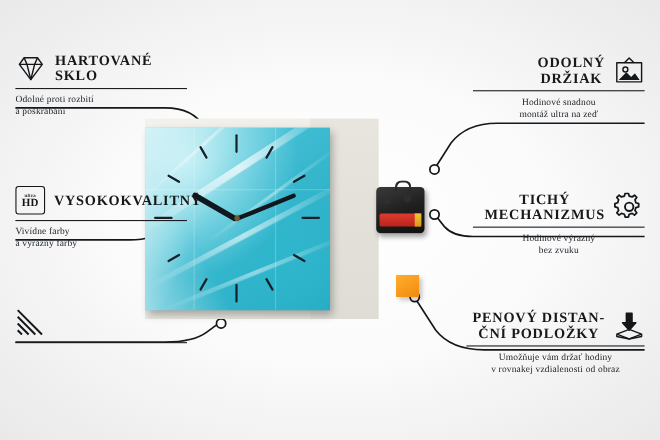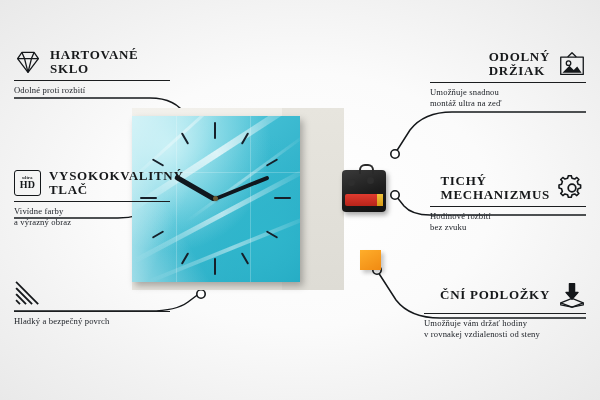--- a/index.html
+++ b/index.html
@@ -59,21 +59,21 @@
   .mech .batt:after{content:"";position:absolute;right:0;top:0;width:6px;height:12px;
     background:linear-gradient(180deg,#f0c23a,#d79a16);}
   .mech .dot{position:absolute;width:7px;height:7px;border-radius:50%;background:#2e2e2e;}
   .pad{position:absolute;left:228px;top:142px;width:21px;height:20px;
     background:linear-gradient(150deg,#ffae2b 0%,#f08a12 100%);
     box-shadow:3px 3px 4px rgba(0,0,0,.22);}
 
   
   .feat{position:absolute;width:156px;}
   .feat.left{text-align:left;}
-  .feat.right{text-align:left;}
+  .feat.right{text-align:center;}
   .frow{display:flex;align-items:center;gap:8px;}
   .feat.right .frow{flex-direction:row-reverse;}
   .ftitle{font-family:"Liberation Serif", serif;font-weight:bold;
     font-size:13px;letter-spacing:.7px;color:#16181a;line-height:13.5px;
     text-transform:uppercase;}
   .rule{height:1px;background:#1b1d1f;margin:5px 0 4px 0;}
   .fdesc{font-family:"Liberation Serif", serif;font-size:8.6px;color:#20242a;
     line-height:11px;letter-spacing:.15px;}
   .icon{flex:0 0 auto;width:28px;height:26px;display:block;}
   .hdbox{width:25px;height:24px;border:1.7px solid #14171a;border-radius:3px;
@@ -155,102 +155,102 @@
           <path d="M4,11 L28,11 M9,4 L12,11 L16,27 M23,4 L20,11 L16,27"></path>
         </g>
       </svg>
       <div>
         <div class="ftitle">HARTOVANÉ</div>
         <div class="ftitle">SKLO</div>
       </div>
     </div>
     <div class="rule"></div>
     <div class="fdesc">Odolné proti rozbití</div>
+    <div class="fdesc">a poškrábání</div>
   </div>
 
   <div class="feat left" style="left:14px;top:169px">
     <div class="frow">
       <div class="icon hdbox">
         <span class="u">ultra</span>
         <span class="d">HD</span>
       </div>
       <div>
         <div class="ftitle">VYSOKOKVALITNÝ</div>
-        <div class="ftitle">TLAČ</div>
       </div>
     </div>
     <div class="rule"></div>
     <div class="fdesc">Vivídne farby</div>
-    <div class="fdesc">a výrazný obraz</div>
+    <div class="fdesc">a výrazný farby</div>
   </div>
 
   <div class="feat left" style="left:14px;top:280px">
     <div class="frow">
       <svg class="icon" viewBox="0 0 32 30">
         <g stroke="#14171a" stroke-width="2.1" stroke-linecap="square">
           <path d="M3,3 L27,27"></path>
             <path d="M3,10 L20,27"></path>
             <path d="M3,17 L13,27"></path>
             <path d="M3,24 L6,27"></path>
         </g>
       </svg>
     </div>
     <div class="rule"></div>
-    <div class="fdesc">Hladký a bezpečný povrch</div>
   </div>
 
   <div class="feat right" style="left:430px;top:50px">
     <div class="frow">
       <svg class="icon" viewBox="0 0 32 30">
         <g fill="none" stroke="#14171a" stroke-width="1.5" stroke-linejoin="round">
           <path d="M11,7 L16,2 L21,7"></path>
           <rect x="3" y="7" width="26" height="20"></rect>
           <circle cx="12" cy="14" r="2.6"></circle>
           <path d="M5,25 L13,17 L18,22 L22,18 L27,25 Z" fill="#14171a" stroke="none"></path>
         </g>
       </svg>
       <div>
         <div class="ftitle">ODOLNÝ</div>
         <div class="ftitle">DRŽIAK</div>
       </div>
     </div>
     <div class="rule"></div>
-    <div class="fdesc">Umožňuje snadnou</div>
+    <div class="fdesc">Hodinové snadnou</div>
     <div class="fdesc">montáž ultra na zeď</div>
   </div>
 
   <div class="feat right" style="left:430px;top:174px">
     <div class="frow">
       <svg class="icon" viewBox="0 0 32 30">
         <g fill="none" stroke="#14171a" stroke-width="2" stroke-linejoin="round">
           <path d="M16,3 l3.4,1.0 2.6,-2.0 2.6,2.6 -2.0,2.6 1.0,3.4 3.2,0.9 0,3.7 -3.2,0.9 -1.0,3.4 2.0,2.6 -2.6,2.6 -2.6,-2.0 -3.4,1.0 -0.9,3.2 -3.7,0 -0.9,-3.2 -3.4,-1.0 -2.6,2.0 -2.6,-2.6 2.0,-2.6 -1.0,-3.4 -3.2,-0.9 0,-3.7 3.2,-0.9 1.0,-3.4 -2.0,-2.6 2.6,-2.6 2.6,2.0 3.4,-1.0 0.9,-3.2 3.7,0 z" transform="translate(0,1) scale(0.92) translate(1.4,0)"></path>
           <circle cx="16" cy="15" r="4.4"></circle>
         </g>
       </svg>
       <div>
         <div class="ftitle">TICHÝ</div>
         <div class="ftitle">MECHANIZMUS</div>
       </div>
     </div>
     <div class="rule"></div>
-    <div class="fdesc">Hodinové rozbití</div>
+    <div class="fdesc">Hodinové výrazný</div>
     <div class="fdesc">bez zvuku</div>
   </div>
 
   <div class="feat right" style="left:424px;top:282px;width:162px">
     <div class="frow">
       <svg class="icon" viewBox="0 0 32 30">
         <g fill="none" stroke="#14171a" stroke-width="1.5" stroke-linejoin="round">
           <path d="M13,2 L19,2 L19,12 L23,12 L16,20 L9,12 L13,12 Z" fill="#14171a"></path>
           <path d="M16,19 L29,24 L16,29 L3,24 Z"></path>
           <path d="M3,24 L3,26.5 L16,29 L29,26.5 L29,24"></path>
         </g>
       </svg>
       <div>
+        <div class="ftitle">PENOVÝ DISTAN-</div>
         <div class="ftitle">ČNÍ PODLOŽKY</div>
       </div>
     </div>
     <div class="rule"></div>
     <div class="fdesc">Umožňuje vám držať hodiny</div>
-    <div class="fdesc">v rovnakej vzdialenosti od steny</div>
+    <div class="fdesc">v rovnakej vzdialenosti od obraz</div>
   </div>
 
 </div>
 
 </body></html>

